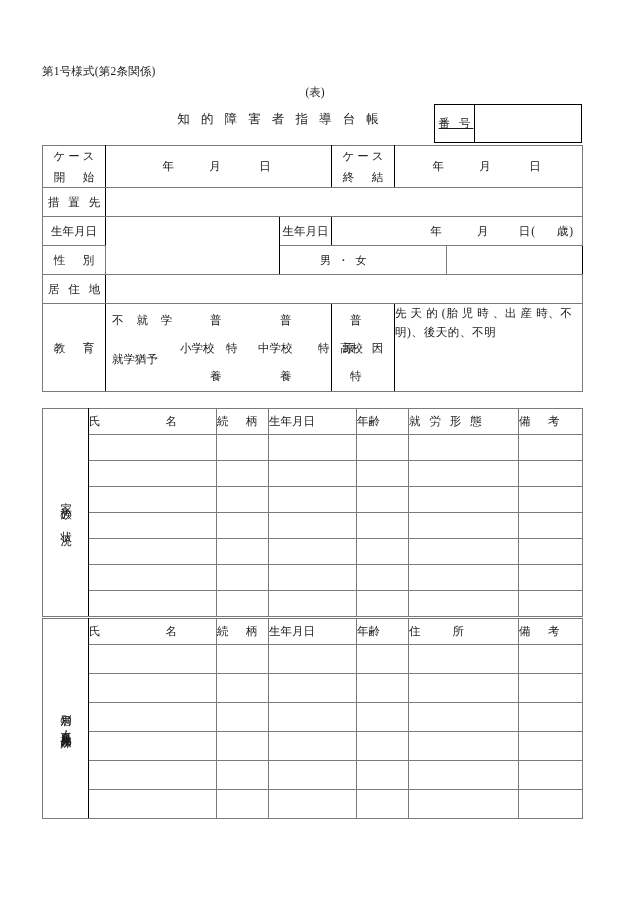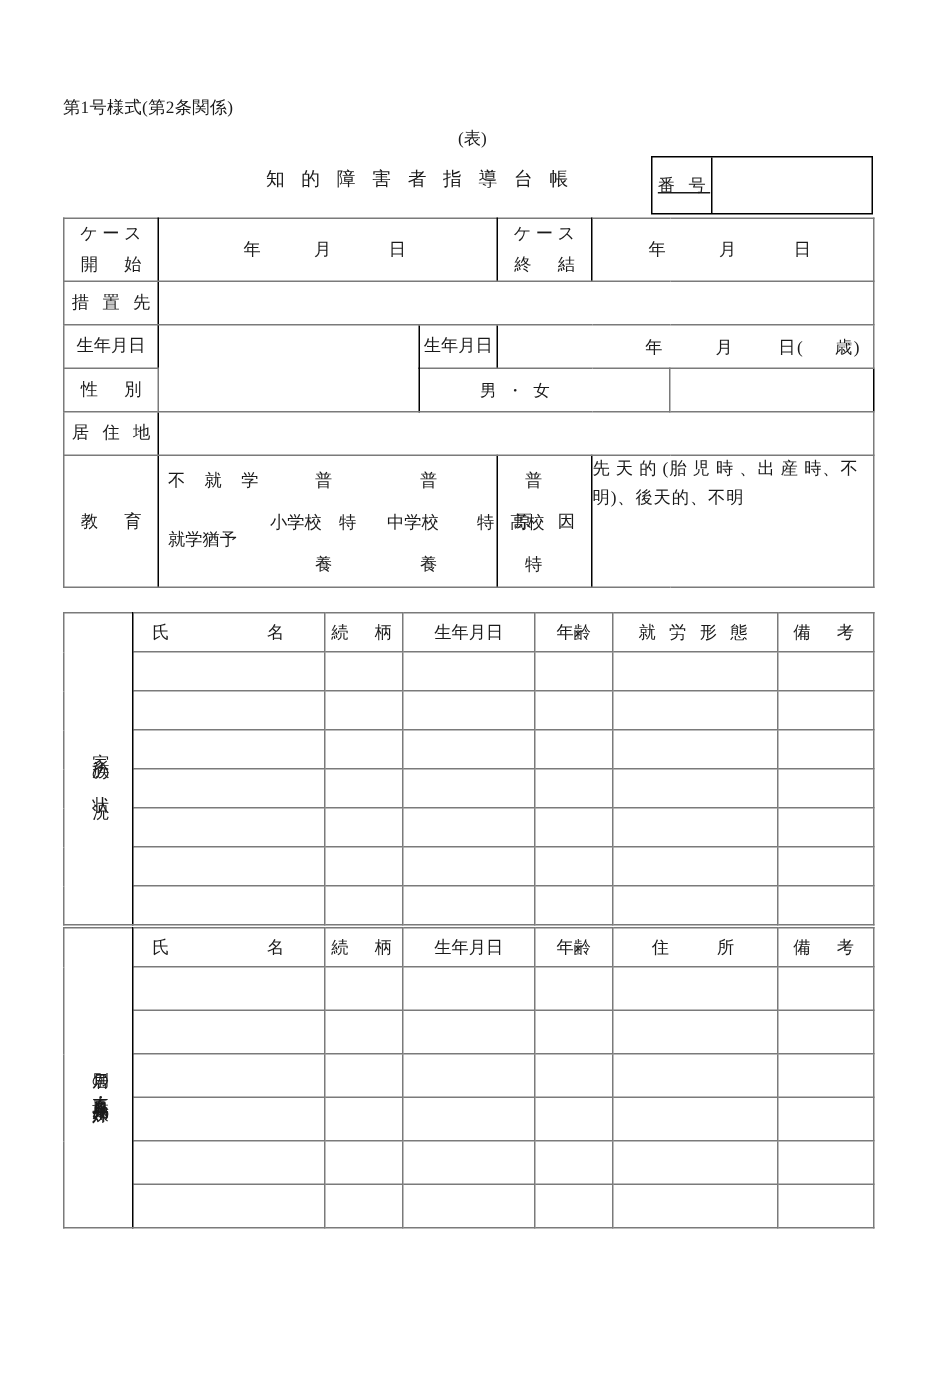--- a/index.html
+++ b/index.html
@@ -96,21 +96,21 @@
     letter-spacing:5px;
     line-height:1;
     margin:0 auto;
     white-space:nowrap;
   }
   .vlabel.tight{letter-spacing:1px;font-size:11px;}
   .vwrap{
     height:100%;display:flex;align-items:center;justify-content:center;
   }
   .colhead{
-    text-align:center;font-size:11.5px;
+    text-align:left;font-size:11.5px;
   }
   .colhead .s3{letter-spacing:3px;text-indent:3px;}
   .colhead .s8{letter-spacing:14px;text-indent:14px;}
   .colhead .s0{letter-spacing:0px;}
 
   #t-fam{top:408px;}
   #t-rel{top:618px;}
 </style>
 </head>
 <body>

